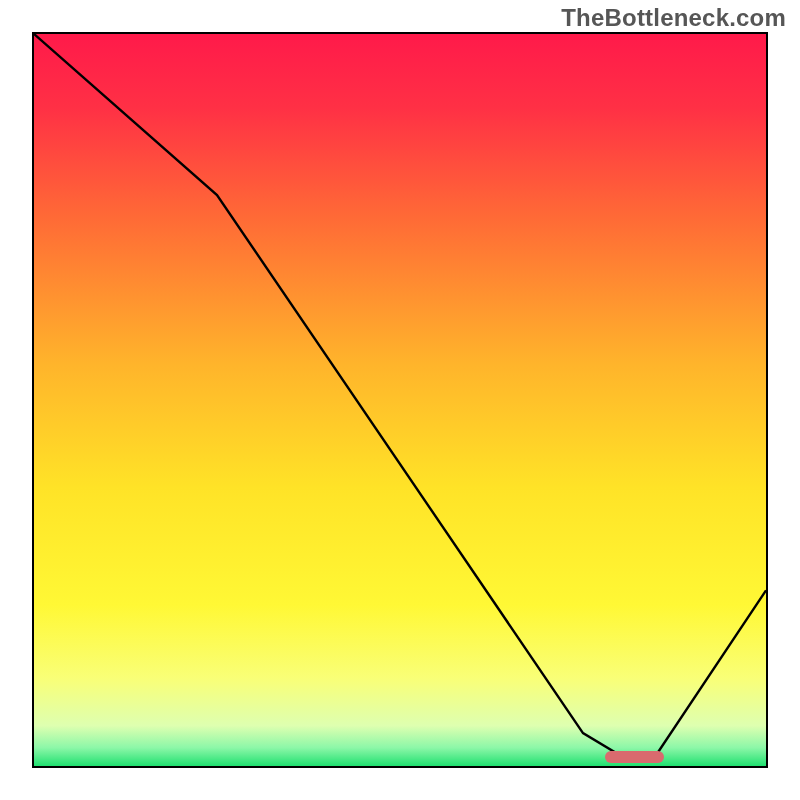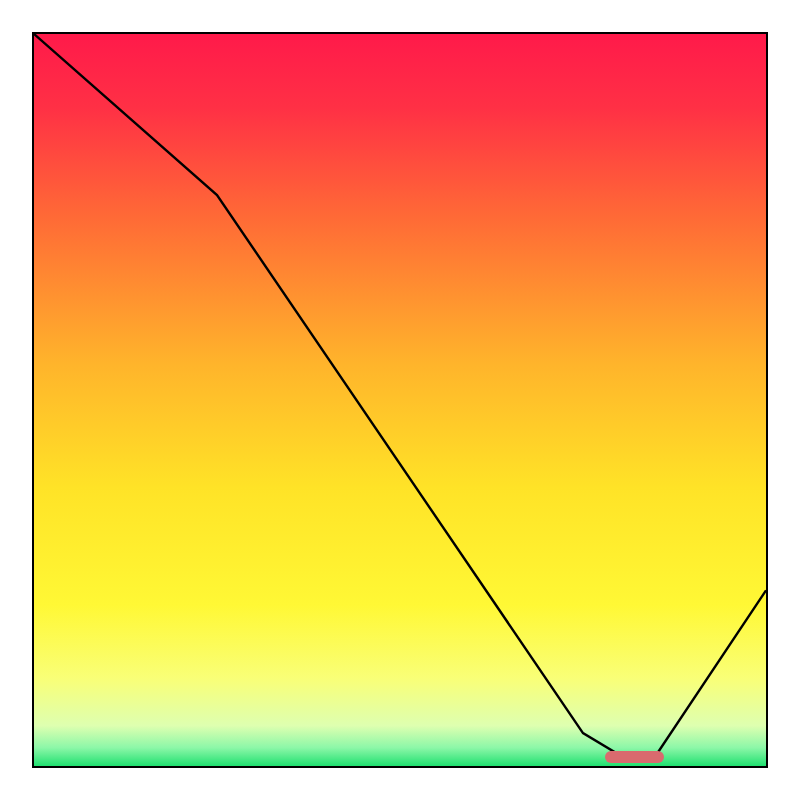--- a/index.html
+++ b/index.html
@@ -60,20 +60,21 @@
     position: absolute;
     background: #d96a6e;
     border-radius: 999px;
   }
 </style>
 </head>
 <body>
 
 <div class="stage">
 
+  <div class="watermark">TheBottleneck.com</div>
 
   <div class="frame">
     <div class="inner">
 
       <svg class="gradient" viewBox="0 0 100 100" preserveAspectRatio="none">
         <defs>
           <linearGradient id="bg-grad" x1="0" y1="0" x2="0" y2="1">
               <stop offset="0%" stop-color="#ff1a4a"></stop>
               <stop offset="10%" stop-color="#ff3045"></stop>
               <stop offset="25%" stop-color="#ff6a36"></stop>

